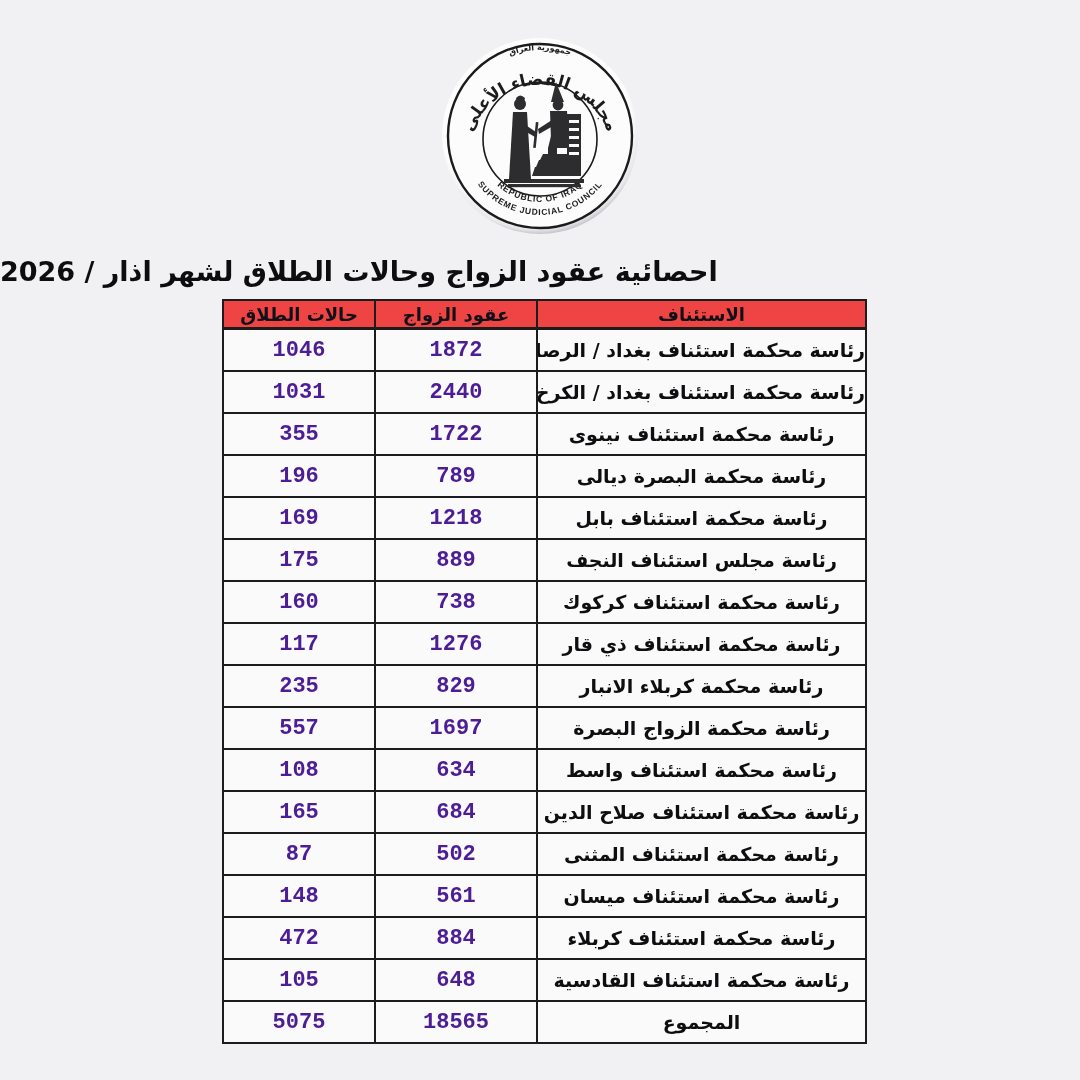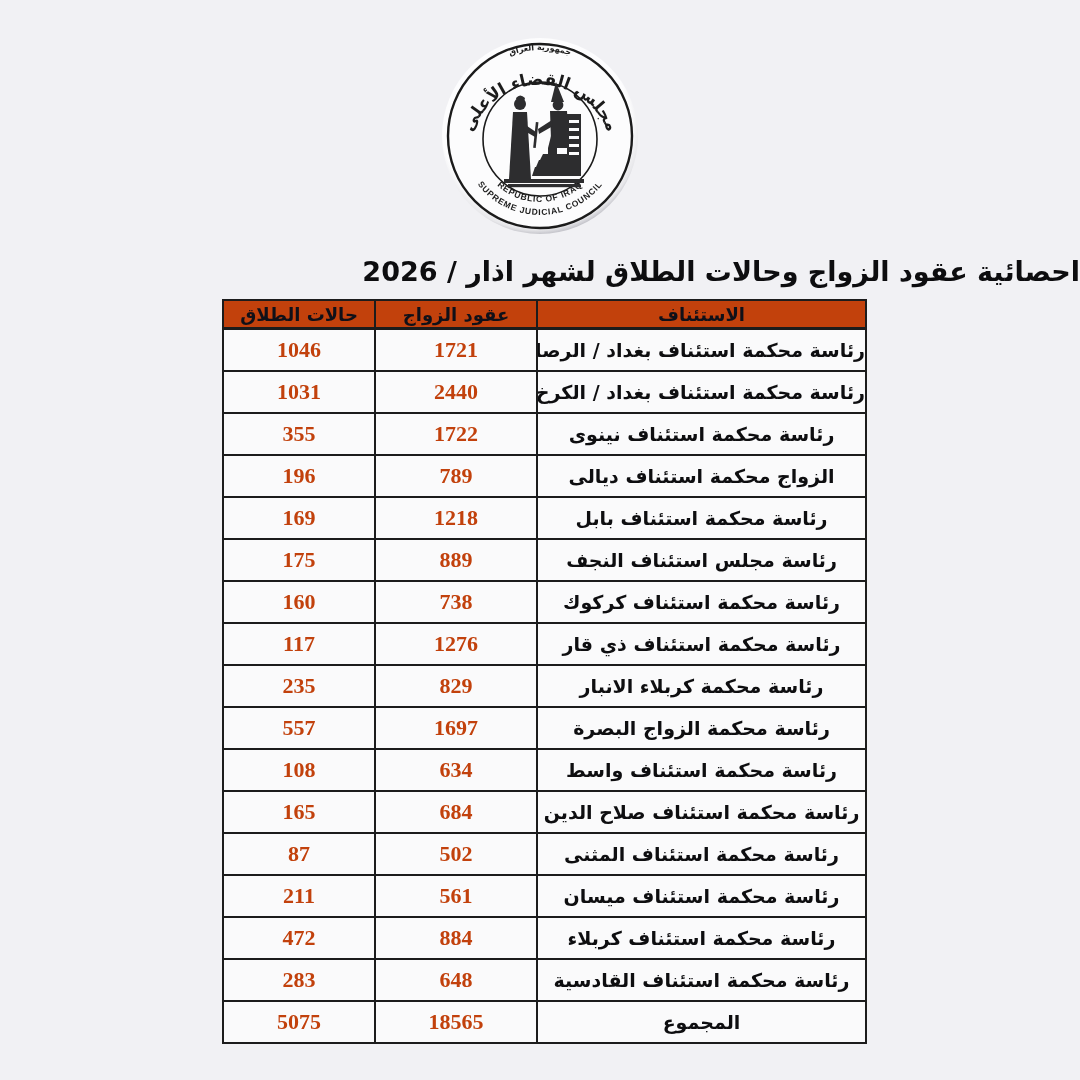--- a/index.html
+++ b/index.html
@@ -14,21 +14,21 @@
     position:absolute;
     left:440px;top:36px;
     width:200px;height:200px;
   }
   .logo-wrap svg{display:block;}
   .page-title{
     position:absolute;
     left:0;top:250px;
     width:1080px;height:44px;
     line-height:44px;
-    text-align:right;
+    text-align:left;
     font-size:27px;
     font-weight:bold;
     color:#0d0d0f;
     direction:rtl;
   }
   table.stats{
     position:absolute;
     left:222px;top:299px;
     width:637px;
     border-collapse:collapse;
@@ -39,38 +39,38 @@
   table.stats th, table.stats td{
     border:2px solid #1c1c1c;
     text-align:center;
     vertical-align:middle;
     padding:0;
     overflow:hidden;
     white-space:nowrap;
   }
   table.stats th{
     height:26px;
-    background:#c2410c;
+    background:#ef4444;
     font-size:18px;
     font-weight:bold;
     color:#101018;
     border-bottom-width:3px;
   }
   table.stats td{height:40px;}
   .c-court{
     width:327px;
     font-size:19px;
     font-weight:bold;
     color:#0e0e10;
   }
   .c-num{
     font-size:22px;
     font-weight:bold;
-    color:#c2410c;
-    font-family:Liberation Serif, serif;
+    color:#4c1d95;
+    font-family:Liberation Mono, monospace;
     direction:ltr;
   }
   .w-marriage{width:160px;}
   .w-divorce{width:150px;}
   tr.total-row td{font-weight:bold;}
 </style>
 </head>
 <body>
 
 <div class="logo-wrap">
@@ -144,35 +144,35 @@
   <thead>
     <tr>
       <th class="c-court">الاستئناف</th>
       <th class="w-marriage">عقود الزواج</th>
       <th class="w-divorce">حالات الطلاق</th>
     </tr>
   </thead>
   <tbody>
       <tr>
     <td class="c-court">رئاسة محكمة استئناف بغداد / الرصافة</td>
-    <td class="c-num w-marriage">1721</td>
+    <td class="c-num w-marriage">1872</td>
     <td class="c-num w-divorce">1046</td>
   </tr>
       <tr>
     <td class="c-court">رئاسة محكمة استئناف بغداد / الكرخ</td>
     <td class="c-num w-marriage">2440</td>
     <td class="c-num w-divorce">1031</td>
   </tr>
       <tr>
     <td class="c-court">رئاسة محكمة استئناف نينوى</td>
     <td class="c-num w-marriage">1722</td>
     <td class="c-num w-divorce">355</td>
   </tr>
       <tr>
-    <td class="c-court">الزواج محكمة استئناف ديالى</td>
+    <td class="c-court">رئاسة محكمة البصرة ديالى</td>
     <td class="c-num w-marriage">789</td>
     <td class="c-num w-divorce">196</td>
   </tr>
       <tr>
     <td class="c-court">رئاسة محكمة استئناف بابل</td>
     <td class="c-num w-marriage">1218</td>
     <td class="c-num w-divorce">169</td>
   </tr>
       <tr>
     <td class="c-court">رئاسة مجلس استئناف النجف</td>
@@ -210,31 +210,31 @@
     <td class="c-num w-divorce">165</td>
   </tr>
       <tr>
     <td class="c-court">رئاسة محكمة استئناف المثنى</td>
     <td class="c-num w-marriage">502</td>
     <td class="c-num w-divorce">87</td>
   </tr>
       <tr>
     <td class="c-court">رئاسة محكمة استئناف ميسان</td>
     <td class="c-num w-marriage">561</td>
-    <td class="c-num w-divorce">211</td>
+    <td class="c-num w-divorce">148</td>
   </tr>
       <tr>
     <td class="c-court">رئاسة محكمة استئناف كربلاء</td>
     <td class="c-num w-marriage">884</td>
     <td class="c-num w-divorce">472</td>
   </tr>
       <tr>
     <td class="c-court">رئاسة محكمة استئناف القادسية</td>
     <td class="c-num w-marriage">648</td>
-    <td class="c-num w-divorce">283</td>
+    <td class="c-num w-divorce">105</td>
   </tr>
     </tbody>
   <tfoot>
     <tr class="total-row">
       <td class="c-court">المجموع</td>
       <td class="c-num w-marriage">18565</td>
       <td class="c-num w-divorce">5075</td>
     </tr>
   </tfoot>
 </table>

